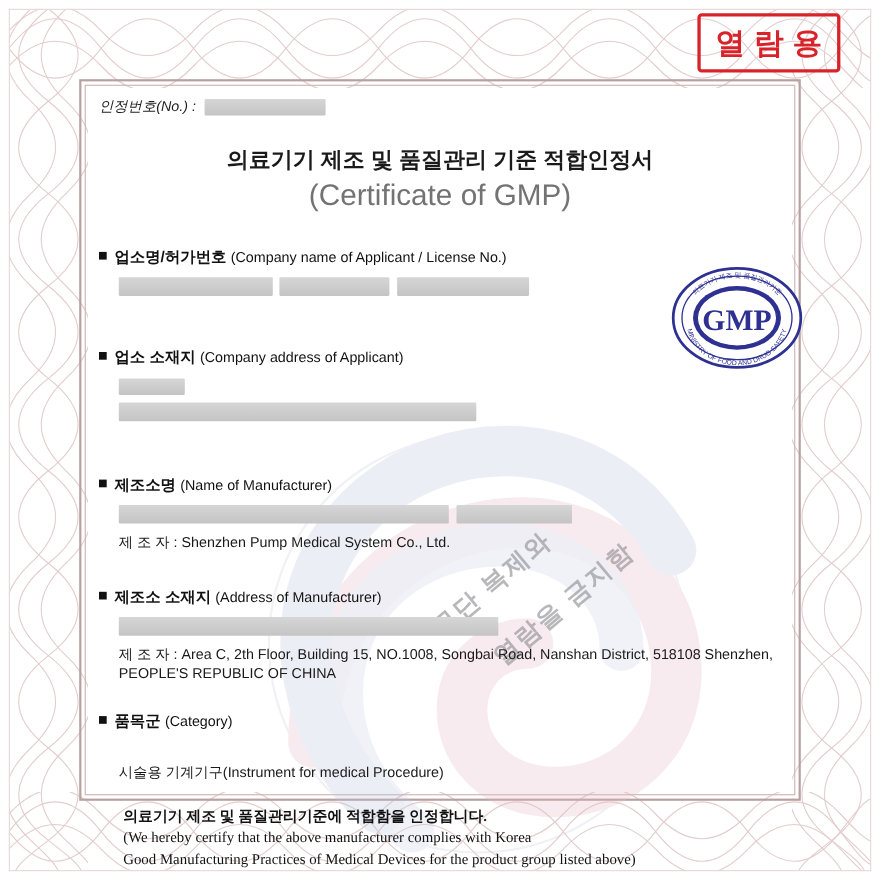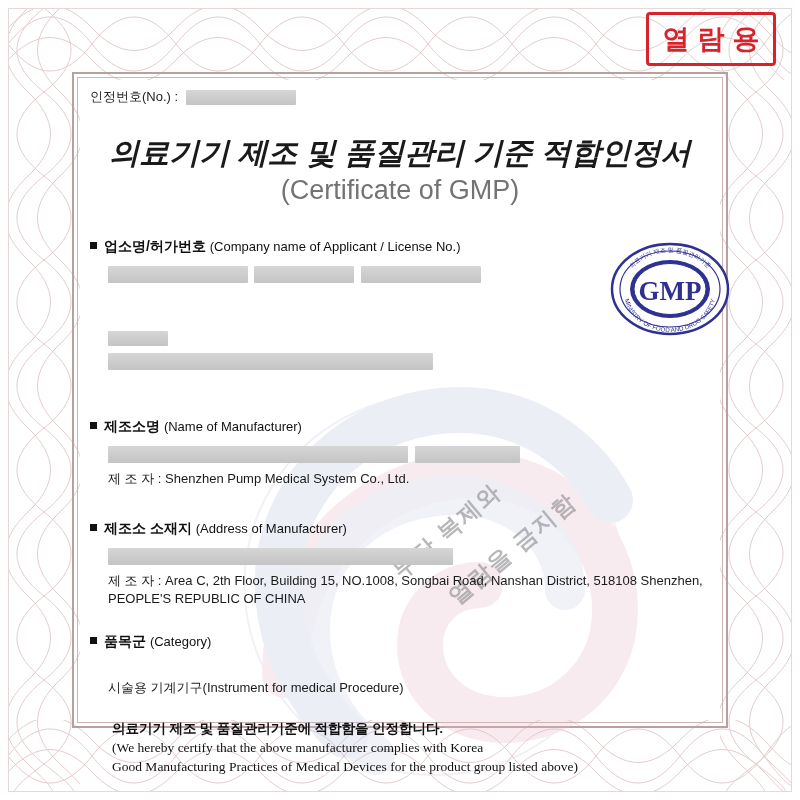--- a/index.html
+++ b/index.html
@@ -87,21 +87,21 @@
     transform: rotate(-40deg);
     transform-origin: left top;
     letter-spacing: 2px;
   }
   .wm1 { left: 6px;  top: 92px; }
   .wm2 { left: 62px; top: 118px; }
 
   
   .stamp {
     position: absolute;
-    right: 24px;
+    right: 36px;
     top: 12px;
     width: 130px;
     height: 54px;
     border: 3px solid #d8232a;
     border-radius: 4px;
     color: #d8232a;
     font-size: 27px;
     font-weight: bold;
     letter-spacing: 8px;
     display: flex;
@@ -118,41 +118,41 @@
     top: 86px;
     width: 620px;
   }
 
   .no-row {
     display: flex;
     align-items: center;
     font-size: 13px;
     color: #222;
     height: 22px;
+    font-style: italic;
   }
   .redact {
     display: inline-block;
     background: linear-gradient(180deg, #d6d6d6, #c4c4c4);
     border-radius: 1px;
     vertical-align: middle;
   }
   .redact.md { height: 15px; }
   .redact.lg { height: 17px; }
 
   .title-block {
     text-align: center;
     margin-top: 26px;
   }
   .title-ko {
-    font-size: 30px;
+    font-size: 20px;
     font-weight: bold;
     color: #1a1a1a;
     letter-spacing: 0px;
     line-height: 1.25;
-    font-style: italic;
   }
   .title-en {
     font-size: 27px;
     color: #737373;
     line-height: 1.3;
     margin-top: 1px;
   }
 
   .section {
     margin-top: 26px;
@@ -316,20 +316,24 @@
         <span class="en">(Company name of Applicant / License No.)</span>
       </div>
       <div class="redact-line">
         <span class="redact lg" style="width:140px;"></span>
         <span class="redact lg" style="width:100px; margin-left:2px;"></span>
         <span class="redact lg" style="width:120px; margin-left:2px;"></span>
       </div>
     </div>
 
     <div class="section" style="margin-top:46px;">
+      <div class="section-head">
+        <span class="bullet"></span><span>업소 소재지</span>
+        <span class="en">(Company address of Applicant)</span>
+      </div>
       <div class="redact-line">
         <span class="redact md" style="width:60px;"></span>
       </div>
       <div class="redact-line" style="margin-top:5px;">
         <span class="redact lg" style="width:325px;"></span>
       </div>
     </div>
 
     <div class="section" style="margin-top:48px;">
       <div class="section-head">

